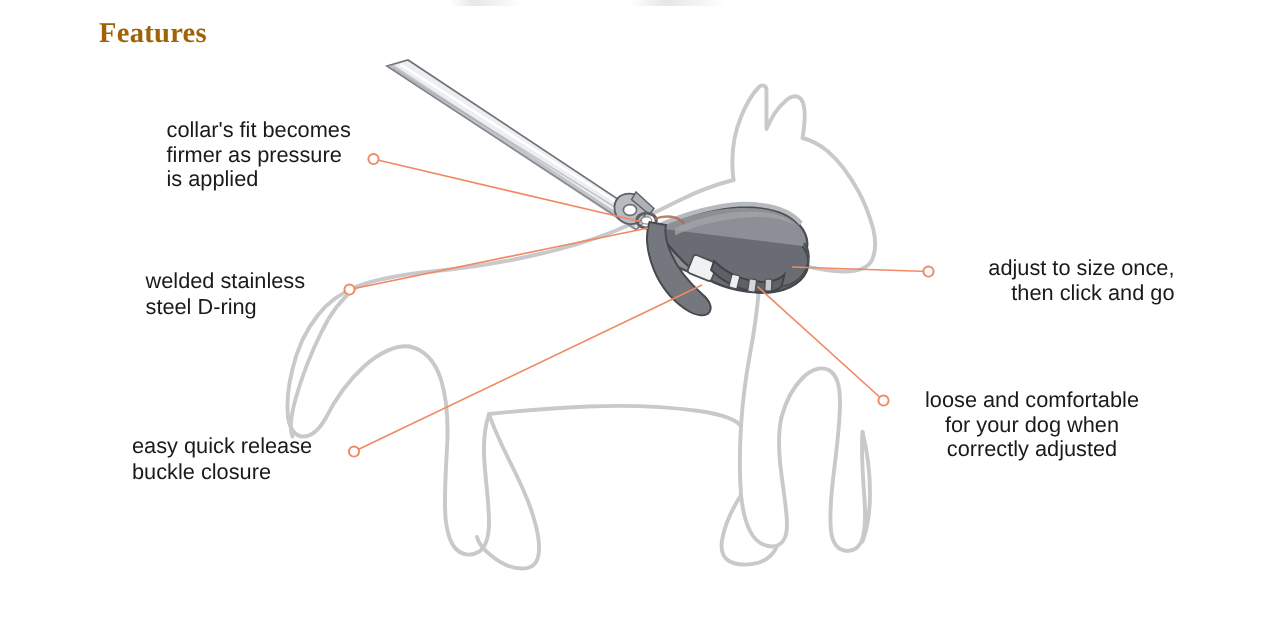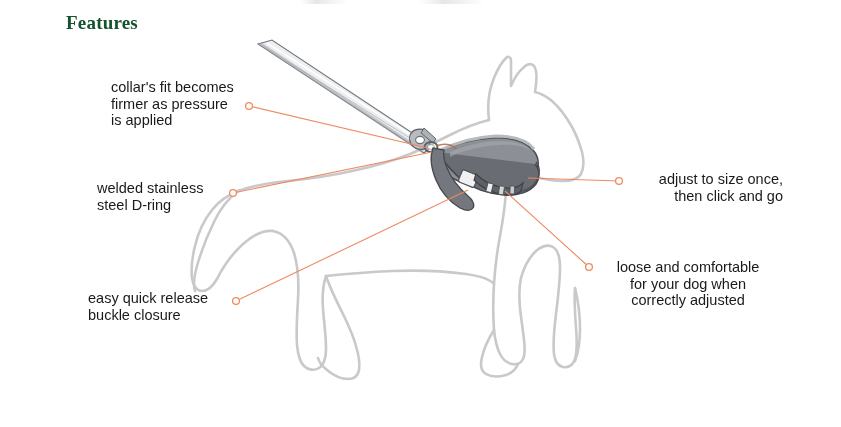--- a/index.html
+++ b/index.html
@@ -17,21 +17,21 @@
     background: #ffffff;
     overflow: hidden;
   }
   #features-title {
     position: absolute;
     left: 66px;
     top: 12px;
     font-family: "Liberation Serif", serif;
     font-weight: bold;
     font-size: 19px;
-    color: #14532d;
+    color: #a16207;
     letter-spacing: 0.2px;
   }
   #illustration {
     position: absolute;
     left: 0;
     top: 0;
     width: 841px;
     height: 427px;
   }
   .callout {

